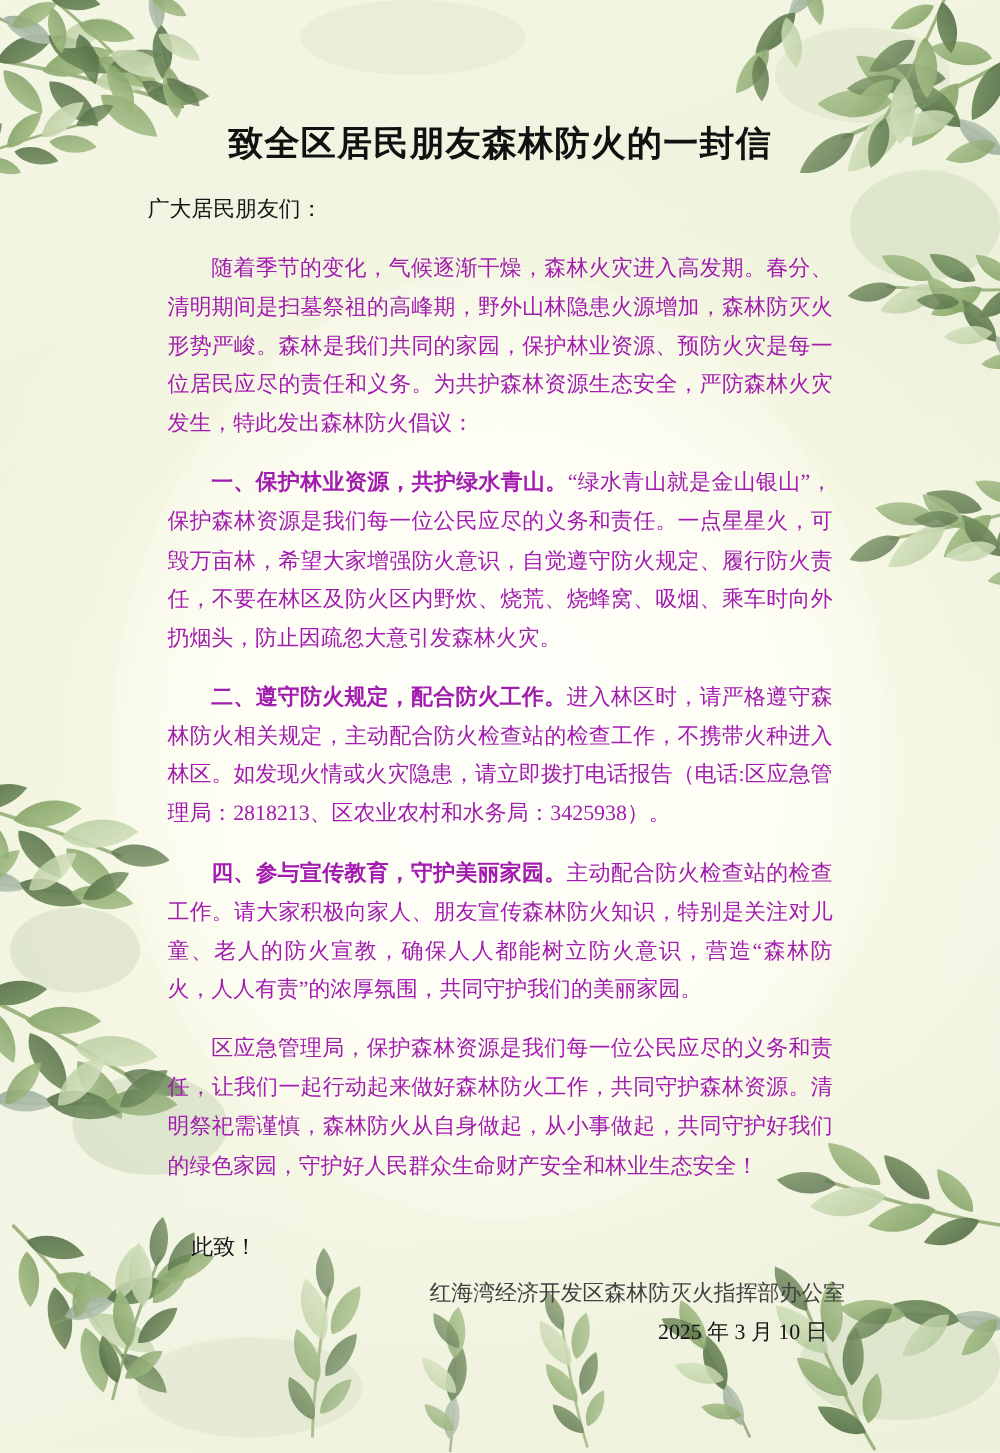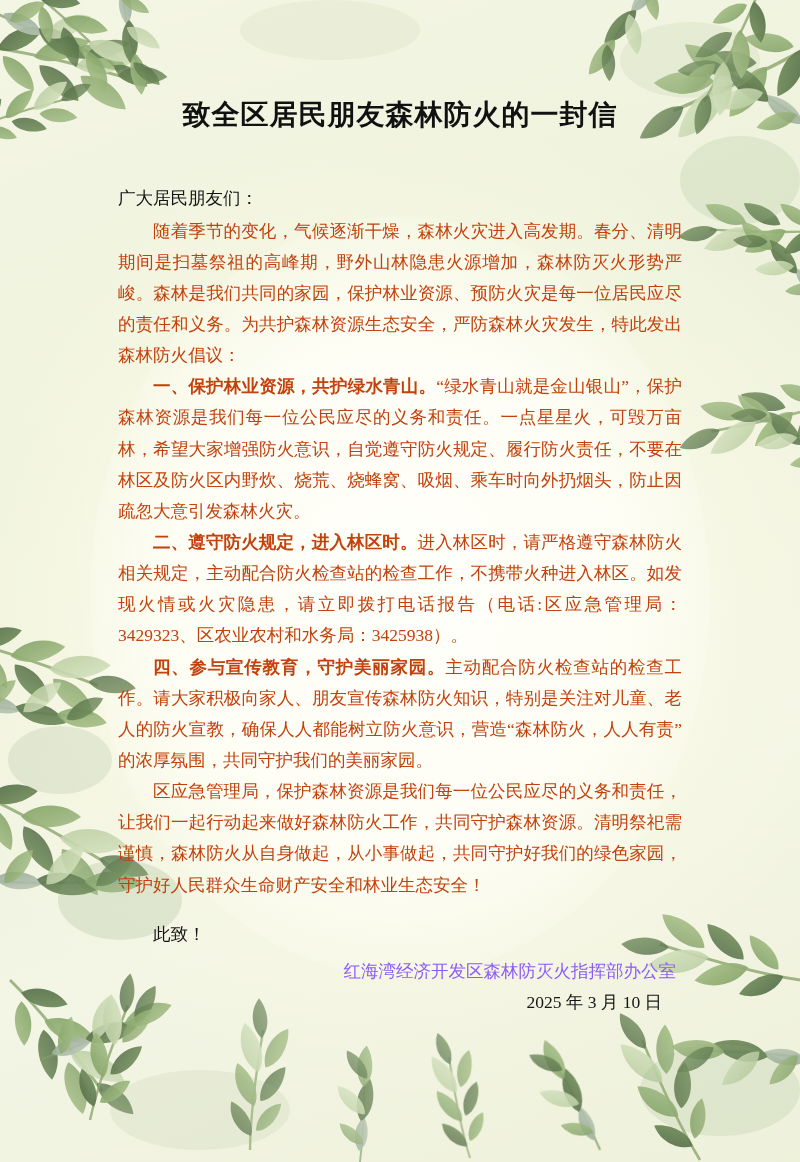--- a/index.html
+++ b/index.html
@@ -48,57 +48,57 @@
     height: 1162px;
     box-sizing: border-box;
     padding: 96px 118px 40px 118px;
   }
   .doc-title {
     text-align: center;
     font-size: 28px;
     font-weight: bold;
     letter-spacing: 1px;
     color: #111;
-    margin: 0 0 49px 0;
+    margin: 0 0 18px 0;
     font-family: "Liberation Serif", "DejaVu Serif", serif;
   }
   .salutation {
     font-size: 17.5px;
     line-height: 1.75;
     color: #151515;
     margin: 0 0 2px 0;
   }
   p.body-par {
     font-size: 17.5px;
     line-height: 1.78;
-    color: #c2410c;
-    margin: 0;
+    color: #a21caf;
+    margin: 16px;
     text-indent: 2em;
     text-align: justify;
     text-justify: inter-ideograph;
   }
   .lead {
     font-weight: bold;
   }
   .closing {
     font-size: 17.5px;
     line-height: 1.78;
     color: #151515;
-    margin: 18px 0 0 0;
+    margin: 34px 0 0 0;
     text-indent: 2em;
   }
   .sign-block {
     margin-top: 6px;
     text-align: right;
     padding-right: 6px;
   }
   .sign-org {
     font-size: 17.5px;
     line-height: 1.8;
-    color: #8b5cf6;
+    color: #404040;
   }
   .sign-date {
     font-size: 17.5px;
     line-height: 1.8;
     color: #151515;
     padding-right: 14px;
   }
 </style>
 </head>
 <body>
@@ -238,21 +238,21 @@
 <div class="page">
 
   <h1 class="doc-title">致全区居民朋友森林防火的一封信</h1>
 
   <div class="salutation">广大居民朋友们：</div>
 
   <p class="body-par"><span>随着季节的变化，气候逐渐干燥，森林火灾进入高发期。春分、清明期间是扫墓祭祖的高峰期，野外山林隐患火源增加，森林防灭火形势严峻。森林是我们共同的家园，保护林业资源、预防火灾是每一位居民应尽的责任和义务。为共护森林资源生态安全，严防森林火灾发生，特此发出森林防火倡议：</span></p>
 
   <p class="body-par"><span class="lead">一、保护林业资源，共护绿水青山。</span><span>“绿水青山就是金山银山”，保护森林资源是我们每一位公民应尽的义务和责任。一点星星火，可毁万亩林，希望大家增强防火意识，自觉遵守防火规定、履行防火责任，不要在林区及防火区内野炊、烧荒、烧蜂窝、吸烟、乘车时向外扔烟头，防止因疏忽大意引发森林火灾。</span></p>
 
-  <p class="body-par"><span class="lead">二、遵守防火规定，进入林区时。</span><span>进入林区时，请严格遵守森林防火相关规定，主动配合防火检查站的检查工作，不携带火种进入林区。如发现火情或火灾隐患，请立即拨打电话报告（电话:区应急管理局：3429323、区农业农村和水务局：3425938）。</span></p>
+  <p class="body-par"><span class="lead">二、遵守防火规定，配合防火工作。</span><span>进入林区时，请严格遵守森林防火相关规定，主动配合防火检查站的检查工作，不携带火种进入林区。如发现火情或火灾隐患，请立即拨打电话报告（电话:区应急管理局：2818213、区农业农村和水务局：3425938）。</span></p>
 
 
   <p class="body-par"><span class="lead">四、参与宣传教育，守护美丽家园。</span><span>主动配合防火检查站的检查工作。请大家积极向家人、朋友宣传森林防火知识，特别是关注对儿童、老人的防火宣教，确保人人都能树立防火意识，营造“森林防火，人人有责”的浓厚氛围，共同守护我们的美丽家园。</span></p>
 
   <p class="body-par"><span>区应急管理局，保护森林资源是我们每一位公民应尽的义务和责任，让我们一起行动起来做好森林防火工作，共同守护森林资源。清明祭祀需谨慎，森林防火从自身做起，从小事做起，共同守护好我们的绿色家园，守护好人民群众生命财产安全和林业生态安全！</span></p>
 
   <div class="closing">此致！</div>
 
   <div class="sign-block">
     <div class="sign-org">红海湾经济开发区森林防灭火指挥部办公室</div>

